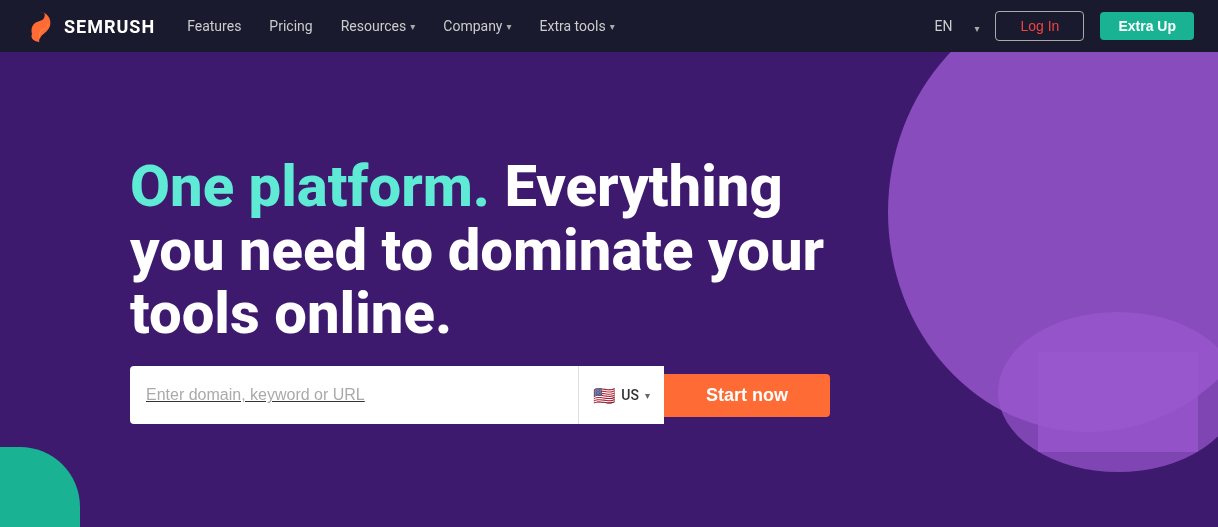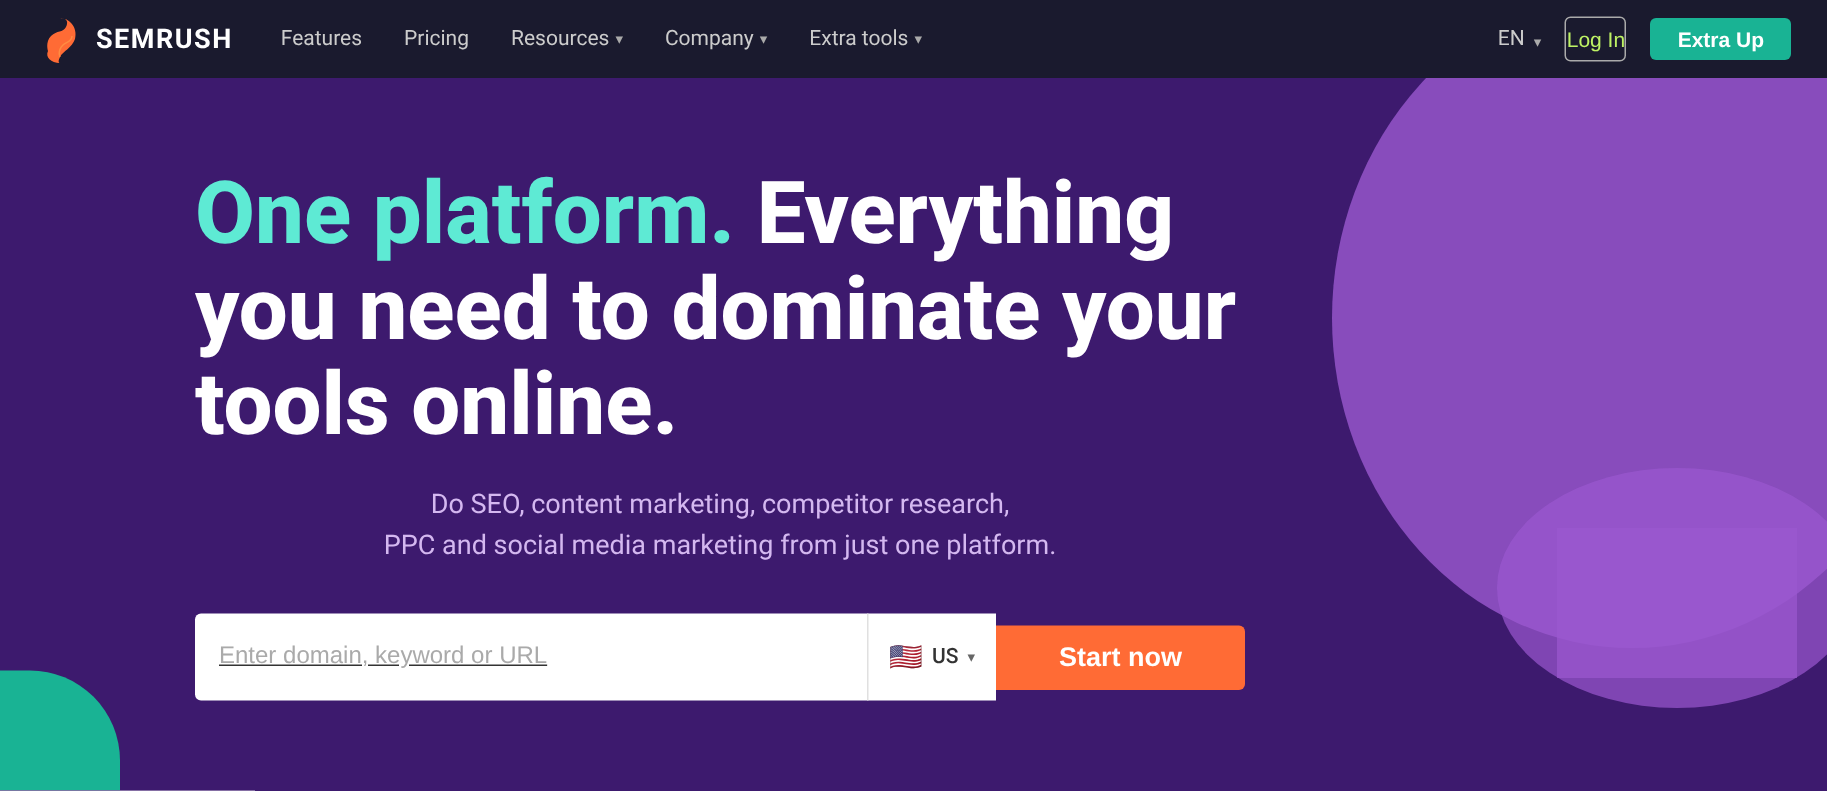--- a/index.html
+++ b/index.html
@@ -67,28 +67,28 @@
       gap: 16px;
       margin-left: auto;
     }
 
     .lang-selector {
       color: #cccccc;
       font-size: 14px;
       cursor: pointer;
       display: flex;
       align-items: flex-end;
-      gap: 6px;
+      gap: 22px;
     }
 
     .btn-login {
       border: 1.5px solid #aaaaaa;
       background: transparent;
-      color: #bef264;
-      padding: 6px 0;
+      color: #ef4444;
+      padding: 6px 24px;
       border-radius: 4px;
       font-size: 14px;
       cursor: pointer;
       font-weight: 500;
     }
 
     .btn-signup {
       background-color: #19b394;
       color: #ffffff;
       border: none;
@@ -268,24 +268,20 @@
     <ellipse cx="270" cy="200" rx="200" ry="220" fill="#9b59d0" opacity="0.8"></ellipse>
     <ellipse cx="300" cy="380" rx="120" ry="80" fill="#9b59d0" opacity="0.7"></ellipse>
     <rect x="220" y="340" width="160" height="100" fill="#9b59d0" opacity="0.7"></rect>
   </svg>
 
   <div class="hero-content">
     <h1 class="hero-headline">
       <span class="orange">One platform.</span><span> Everything you need to dominate your tools online.</span>
     </h1>
 
-    <p class="hero-subtext">
-      <span>Do SEO, content marketing, competitor research,</span><br>
-      <span>PPC and social media marketing from just one platform.</span>
-    </p>
 
     <div class="search-bar">
       <div class="search-input-wrapper">
         <input class="search-input" type="text" placeholder="Enter domain, keyword or URL" style="">
       </div>
       <div class="country-selector">
         <span class="flag-emoji">🇺🇸</span>
         <span class="country-code">US</span>
         <span class="chevron" style="color:#666;">▾</span>
       </div>

